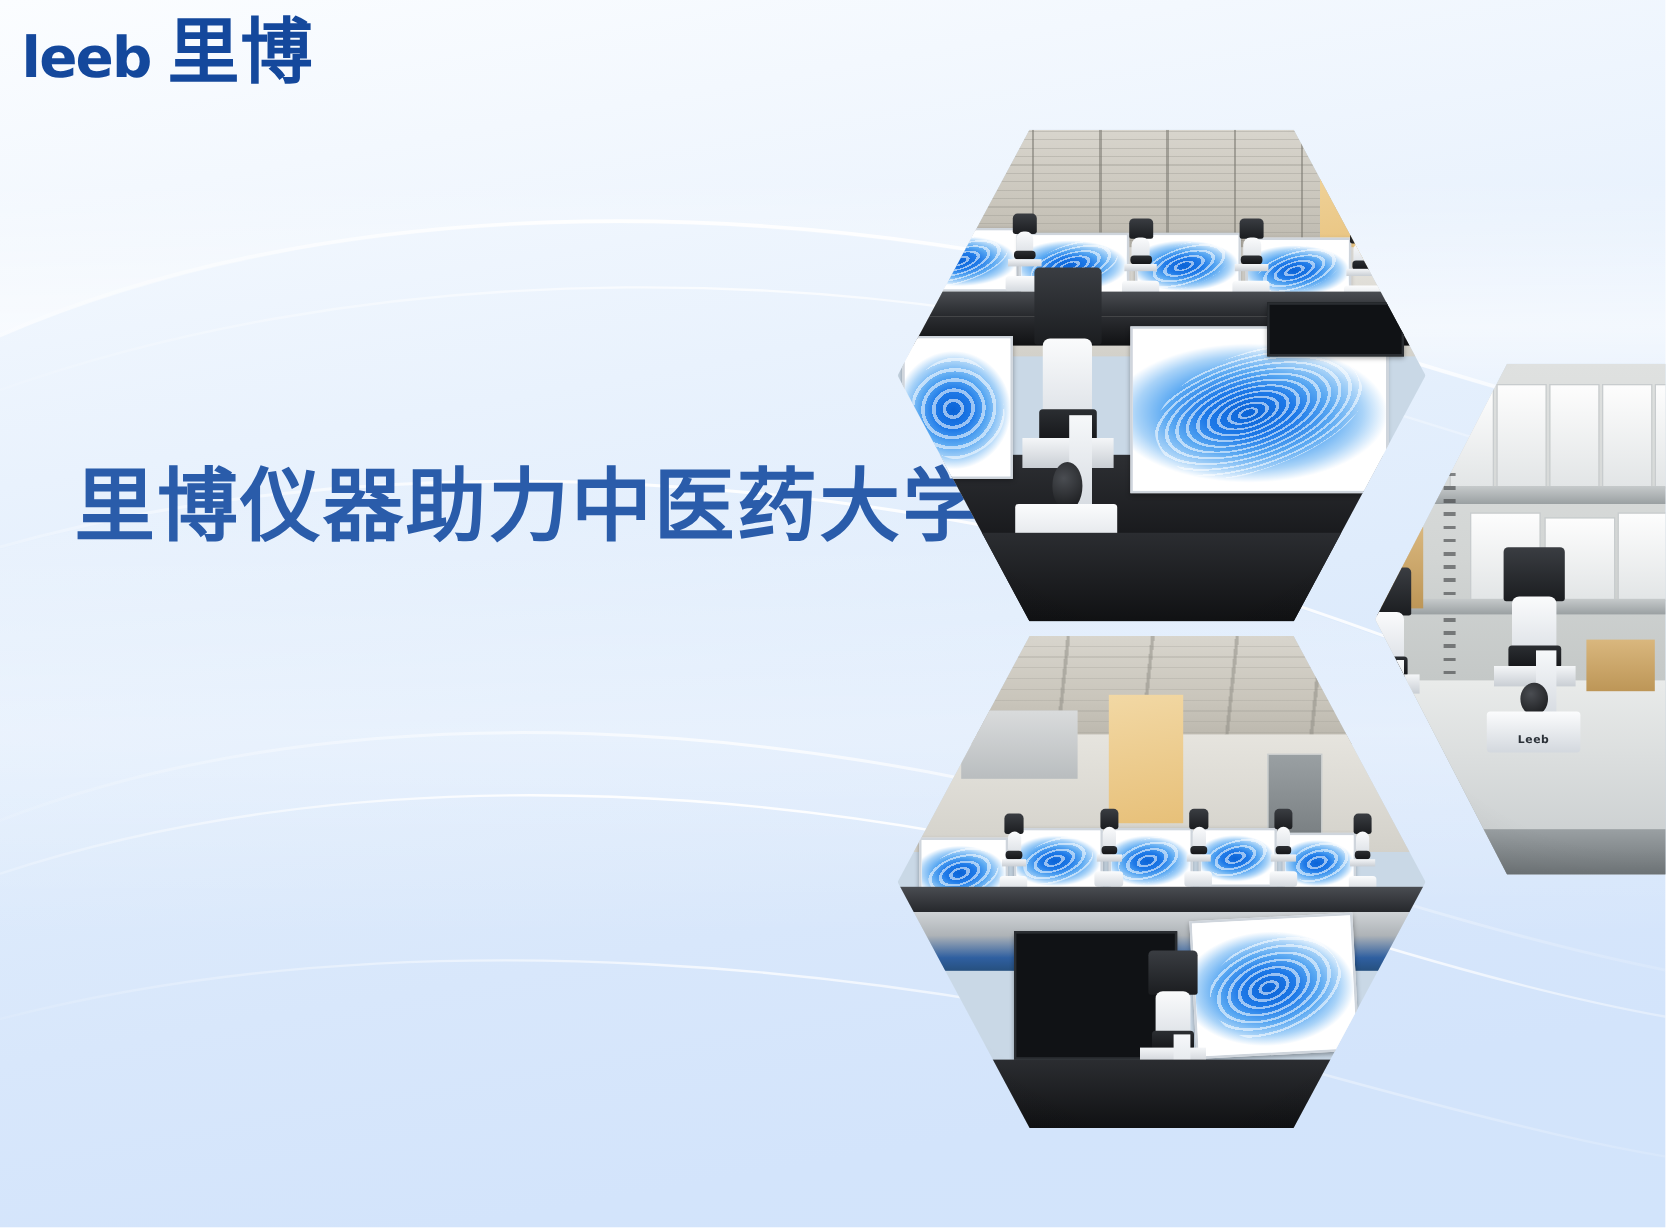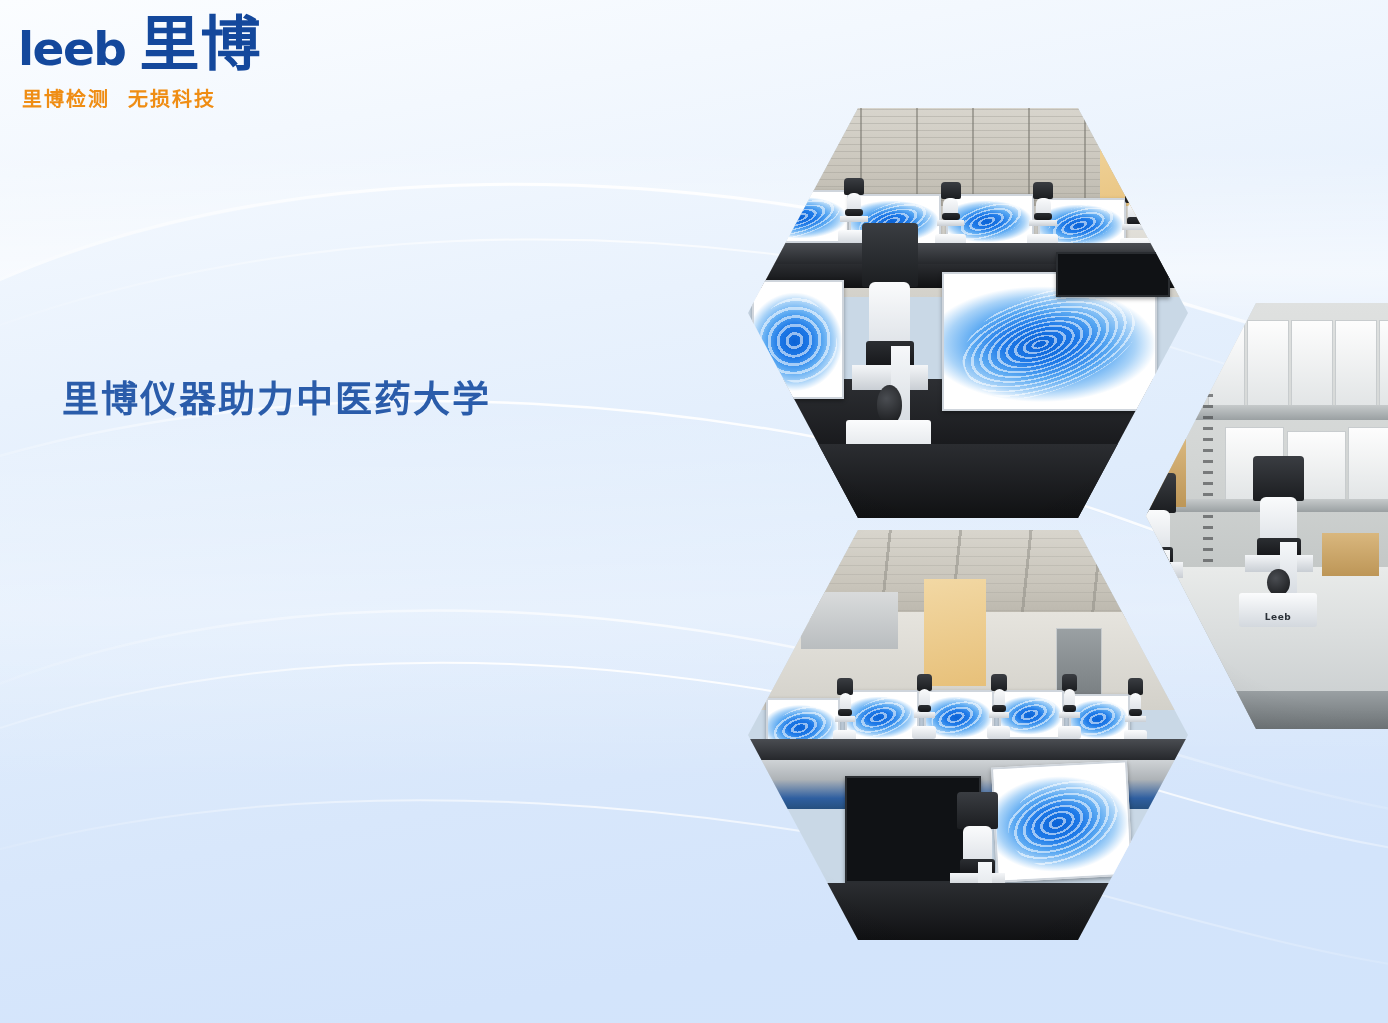--- a/index.html
+++ b/index.html
@@ -78,21 +78,21 @@
   
   .headline {
     position: absolute;
     left: 62px;
     top: 372px;
     width: 700px;
     user-select: none;
   }
   .headline-line {
     font-family: "DejaVu Sans", "Liberation Sans", sans-serif;
-    font-size: 37px;
+    font-size: 67px;
     font-weight: 700;
     letter-spacing: 2px;
     line-height: 1.52;
     color: #2a5caa;
     white-space: pre;
   }
 
   
   .hex {
     position: absolute;
@@ -229,21 +229,20 @@
     <path d="M-40,742 C 300,616 720,654 1060,760 C 1210,808 1330,840 1430,854" fill="none" stroke="url(#wfade)" stroke-width="2"></path>
 
     <path d="M-40,860 C 320,756 760,800 1120,900 C 1260,938 1350,960 1430,970" fill="none" stroke="url(#wfade2)" stroke-width="2"></path>
   </svg>
 
   <div class="logo">
     <div class="logo-row">
       <span class="logo-leeb">leeb</span>
       <span class="logo-cn">里博</span>
     </div>
-    <div class="logo-tagline">里博检测  无损科技</div>
   </div>
 
   <div class="headline">
     <div class="headline-line">里博仪器助力中医药大学</div>
   </div>
 
   <div class="hex hex-top">
     <div class="scene">
       <div class="ceiling">
         <div class="ceiling-grid"></div>

